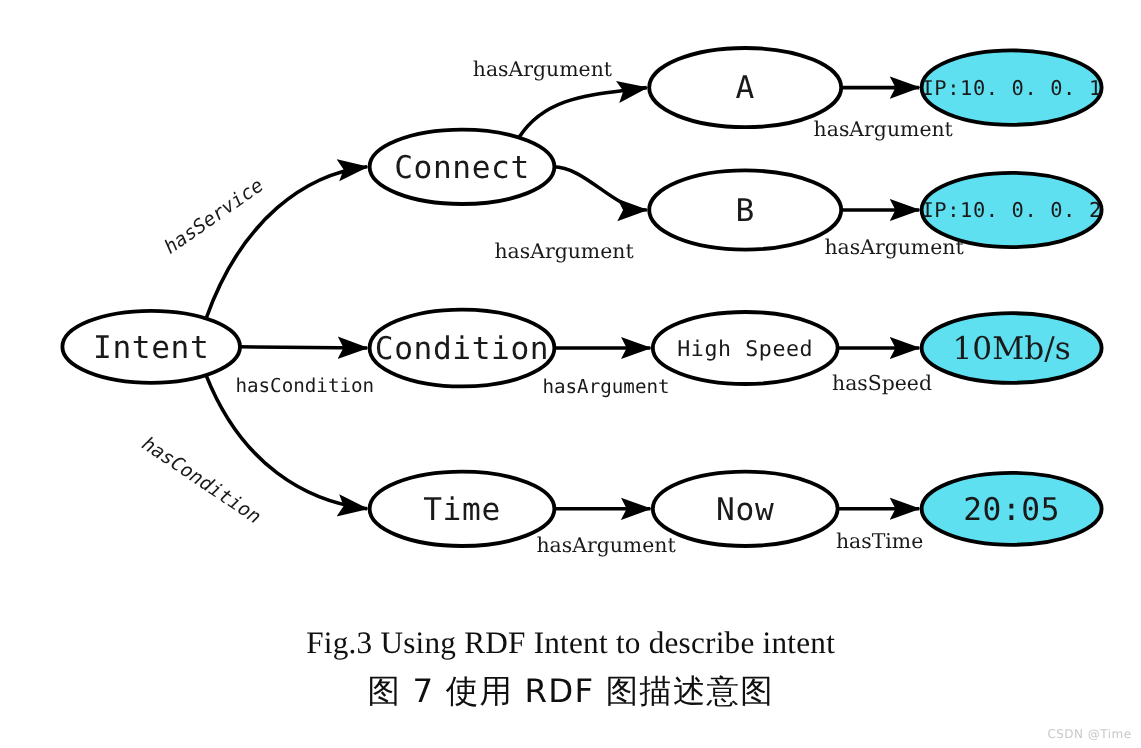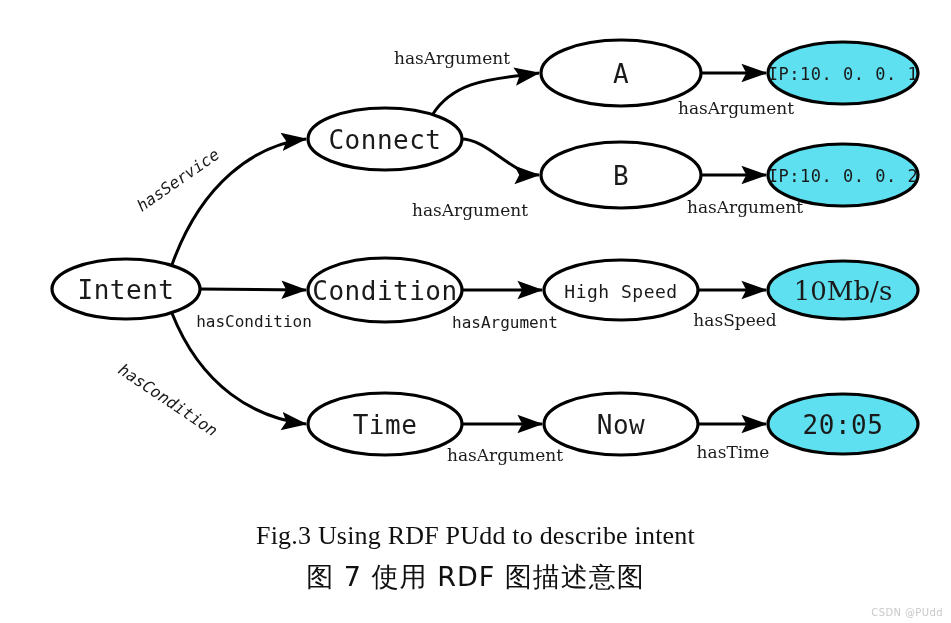--- a/index.html
+++ b/index.html
@@ -171,18 +171,18 @@
         <text x="736" y="108" class="edge-label" fill="#1A1A1A">hasArgument</text>
         <text x="745" y="207" class="edge-label" fill="#1A1A1A">hasArgument</text>
         <text x="505" y="322" class="edge-label" fill="#1A1A1A" style="font-family: &quot;DejaVu Sans Mono&quot;, &quot;Liberation Mono&quot;, monospace; font-size: 16px;">hasArgument</text>
         <text x="735" y="320" class="edge-label" fill="#1A1A1A">hasSpeed</text>
         <text x="505" y="455" class="edge-label" fill="#1A1A1A">hasArgument</text>
         <text x="733" y="452" class="edge-label" fill="#1A1A1A">hasTime</text>
       </g>
   </svg>
 
   <div class="caption-block">
-    <div class="caption-en">Fig.3 Using RDF PUdd to describe intent</div>
+    <div class="caption-en">Fig.3 Using RDF Intent to describe intent</div>
     <div class="caption-zh">图 7  使用 RDF 图描述意图</div>
   </div>
 
-  <div class="watermark">CSDN @PUdd</div>
+  <div class="watermark">CSDN @Time</div>
 </div>
 
 </body></html>

